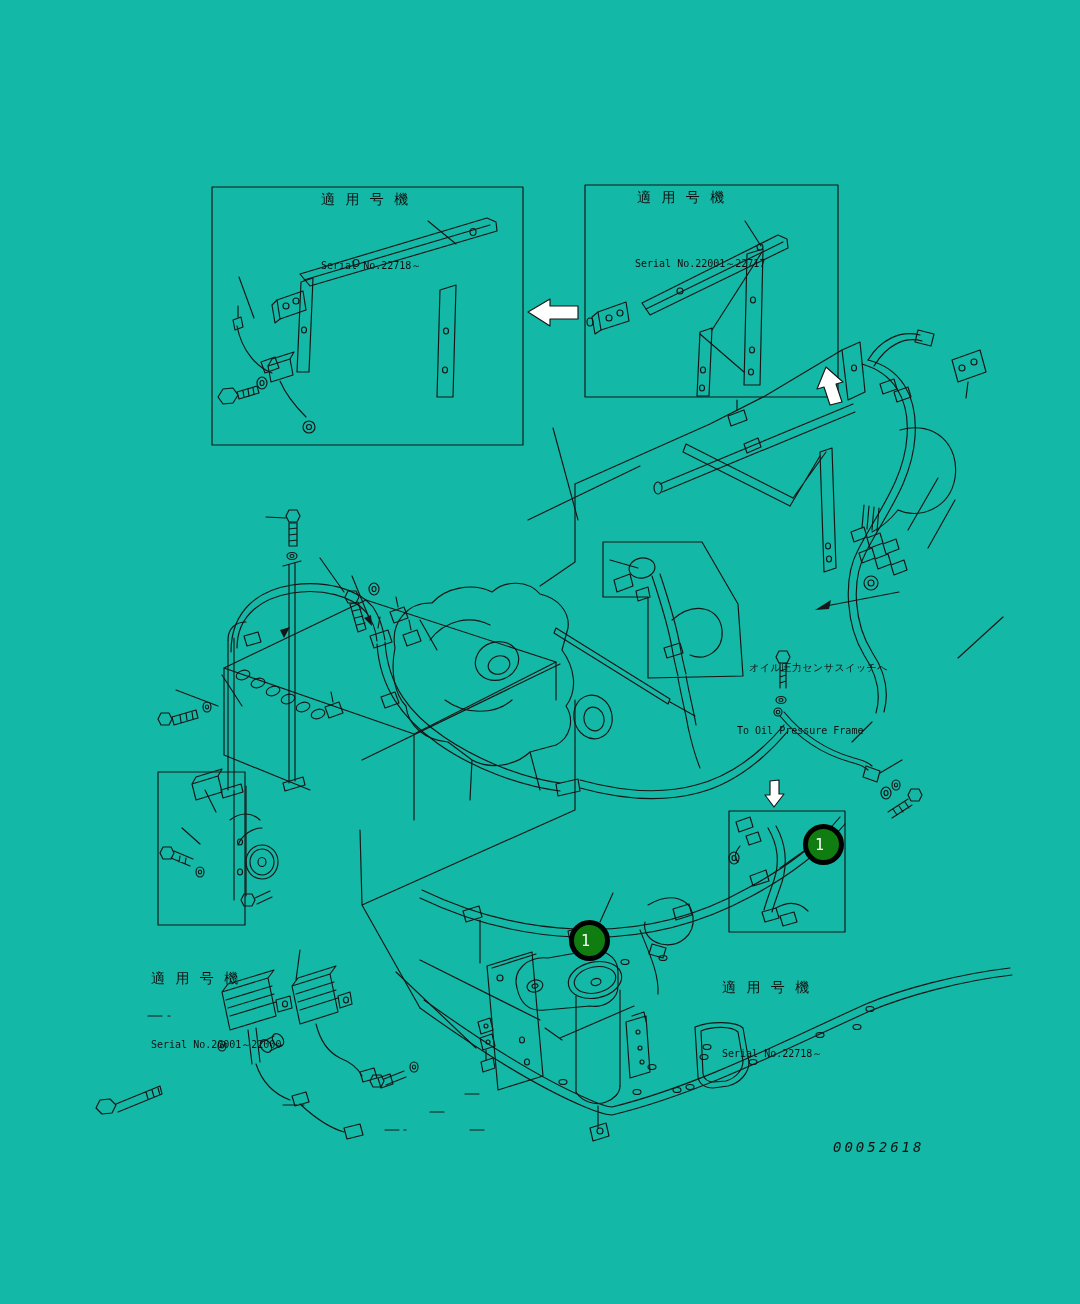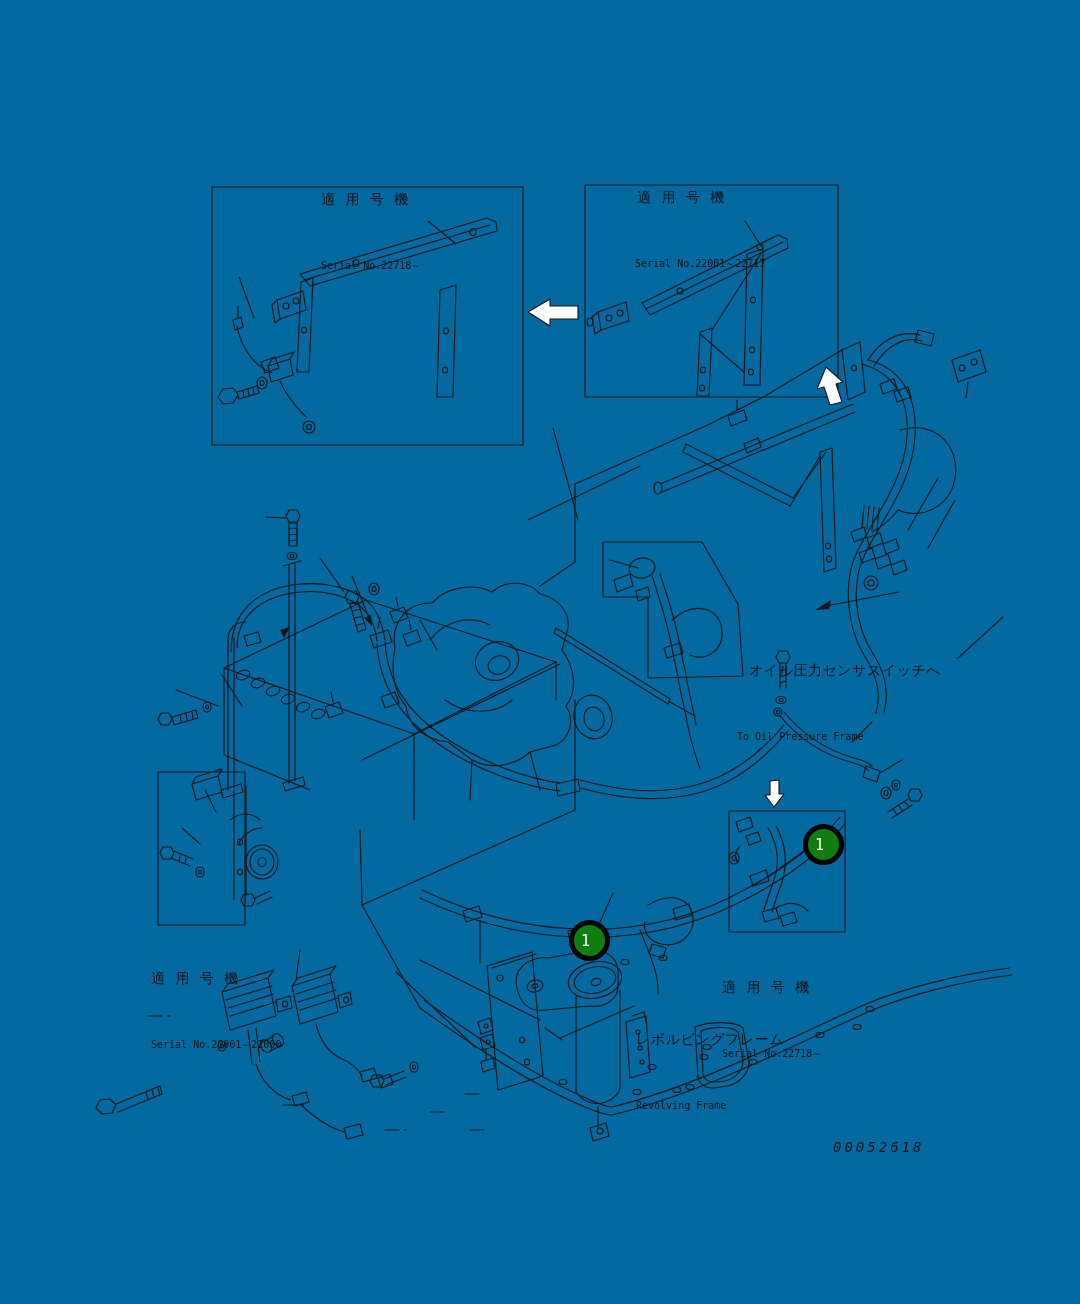--- a/index.html
+++ b/index.html
@@ -1,21 +1,21 @@
 <!DOCTYPE html>
 <html><head>
 <meta charset="utf-8">
 <style>
   html,body{margin:0;padding:0;background:#fff;}
-  .page{position:relative;width:1080px;height:1304px;background:#0369a1;overflow:hidden;
+  .page{position:relative;width:1080px;height:1304px;background:#14b8a6;overflow:hidden;
         font-family:"DejaVu Sans Mono","Liberation Mono",monospace;color:#111;}
   svg.art{position:absolute;left:0;top:0;}
   .lbl{position:absolute;white-space:pre;line-height:1.5;}
   .lbl .jp{font-size:14px;letter-spacing:1px;}
-  .lbl .jp-sm{font-size:14px;letter-spacing:0.5px;}
+  .lbl .jp-sm{font-size:10px;letter-spacing:0.5px;}
   .lbl .en{font-size:10px;}
   .marker{position:absolute;width:31px;height:31px;border:5px solid #000;border-radius:50%;
           display:flex;align-items:center;justify-content:center;font-size:15px;
           box-sizing:content-box;cursor:pointer;}
   .marker span{transform:translateX(-4px);}
   .drawing-number{position:absolute;font-size:14px;letter-spacing:3px;}
 </style>
 </head>
 <body>
 
@@ -371,24 +371,20 @@
 <div class="lbl" style="left:151px;top:920px;">
   <div class="jp">適 用 号 機</div>
   <div class="en">Serial No.20001～22000</div>
 </div>
 
 <div class="lbl" style="left:722px;top:929px;">
   <div class="jp">適 用 号 機</div>
   <div class="en">Serial No.22718～</div>
 </div>
 
-<div class="lbl" style="left:636px;top:981px;">
-  <div class="jp-sm">レボルビングフレーム</div>
-  <div class="en">Revolving Frame</div>
-</div>
 
 <div class="drawing-number" style="left:833px;top:1139px;font-style:italic;">00052618</div>
 
 <div class="marker" style="left: 569px; top: 920px; background: rgb(15, 125, 15); border-color: rgb(0, 0, 0); color: rgb(255, 255, 255);">
   <span>1</span>
 </div>
 <div class="marker" style="left: 803px; top: 824px; background: rgb(15, 125, 15); border-color: rgb(0, 0, 0); color: rgb(255, 255, 255);">
   <span>1</span>
 </div>
 

